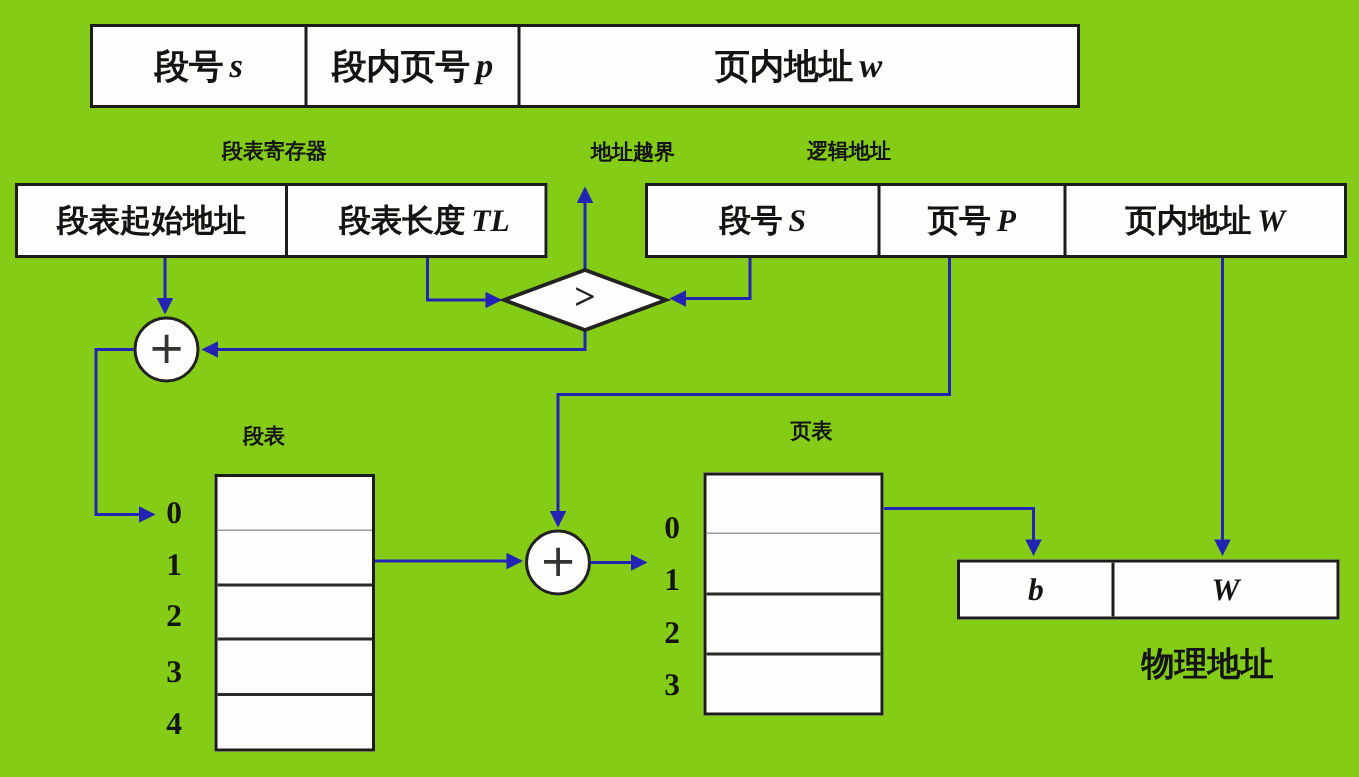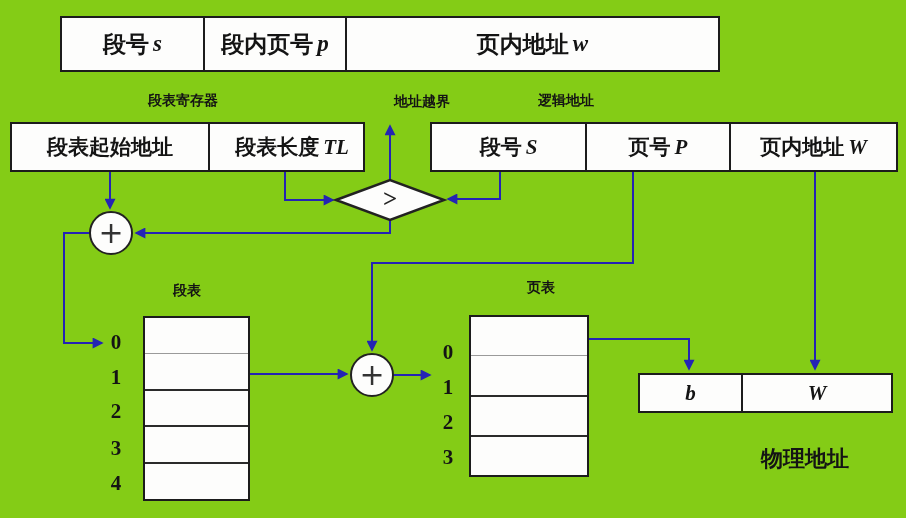--- a/index.html
+++ b/index.html
@@ -21,43 +21,43 @@
   }
   .cell + .cell { border-left:2.5px solid #1c1c1c; }
   .var { font-style:italic; margin-left:4px; }
 
   #addr-structure { left:60px; top:16px; width:660px; height:56px; font-size:23px; }
   #addr-structure .c1 { width:141px; }
   #addr-structure .c2 { width:142px; }
   #addr-structure .c3 { flex:1; }
 
   #seg-register { left:10px; top:122px; width:355px; height:50px; font-size:21px; }
-  #seg-register .c1 { width:196px; }
+  #seg-register .c1 { width:178px; }
   #seg-register .c2 { flex:1;padding-left:11px; }
 
   #logical-addr { left:430px; top:122px; width:468px; height:50px; font-size:21px; }
   #logical-addr .c1 { width:153px; }
-  #logical-addr .c2 { width:144px; }
+  #logical-addr .c2 { width:124px; }
   #logical-addr .c3 { flex:1; }
 
   #physical-addr { left:638px; top:373px; width:255px; height:40px; font-size:21px; }
   #physical-addr .c1 { width:101px; }
   #physical-addr .c2 { flex:1; }
   #physical-addr .var { margin-left:0; }
 
   .title {
     position:absolute; z-index:2; font-weight:bold; font-size:14px;
     white-space:nowrap; transform:translateX(-50%);
   }
   #t-segreg   { left:183px; top:92px;  }
   #t-overflow { left:422px; top:93px;  }
   #t-logical  { left:566px; top:92px;  }
-  #t-segtable { left:187px; top:282px; }
+  #t-segtable { left:176px; top:282px; }
   #t-pagetable{ left:541px; top:279px; }
-  #t-physical { left:805px; top:428px; font-size:22px;margin-top:16px; }
+  #t-physical { left:805px; top:428px; font-size:22px; }
 
   .vtable {
     position:absolute; box-sizing:border-box; z-index:2;
     border:2.5px solid #1c1c1c; background:#fdfdfc;
     display:flex; flex-direction:column;
   }
   .vtable .trow { flex:1; border-bottom:2px solid #2a2a2a; }
   .vtable .trow.gray { border-bottom:1.5px solid #9a9a9a; }
   .vtable .trow:last-child { border-bottom:none; }
   #seg-table  { left:143px; top:316px; width:107px; height:185px; }

